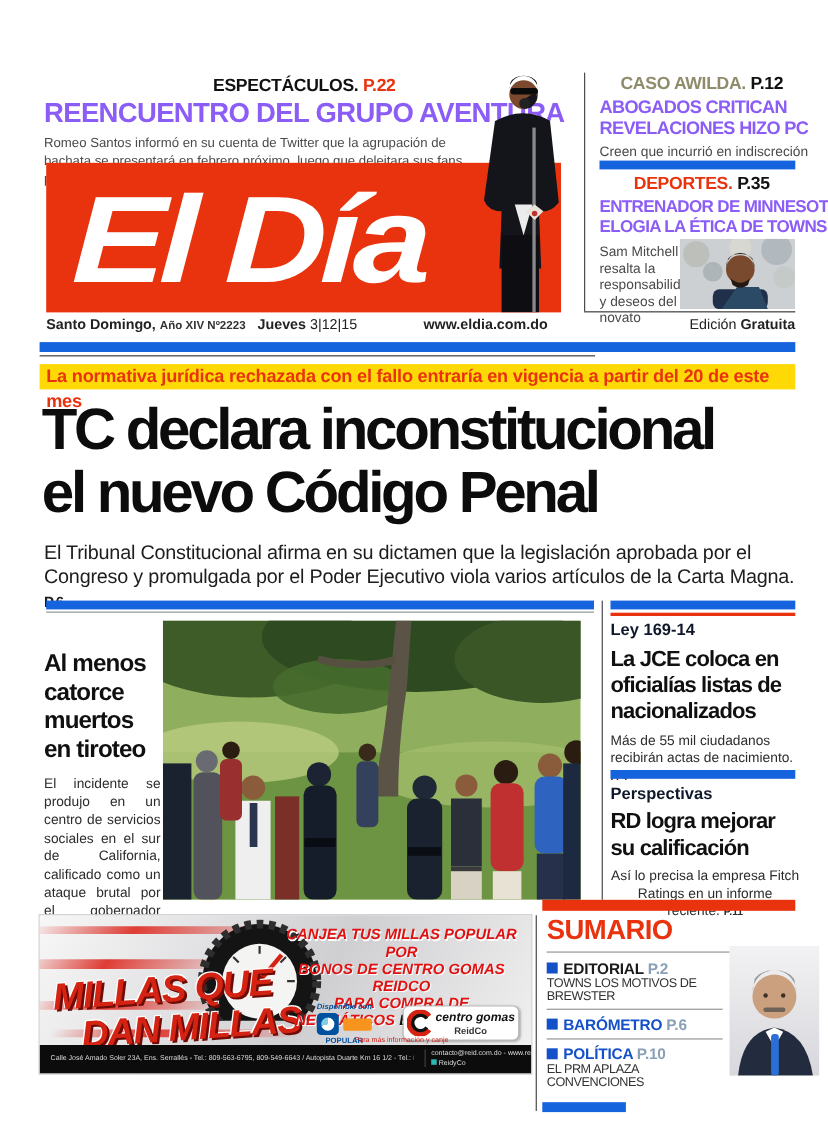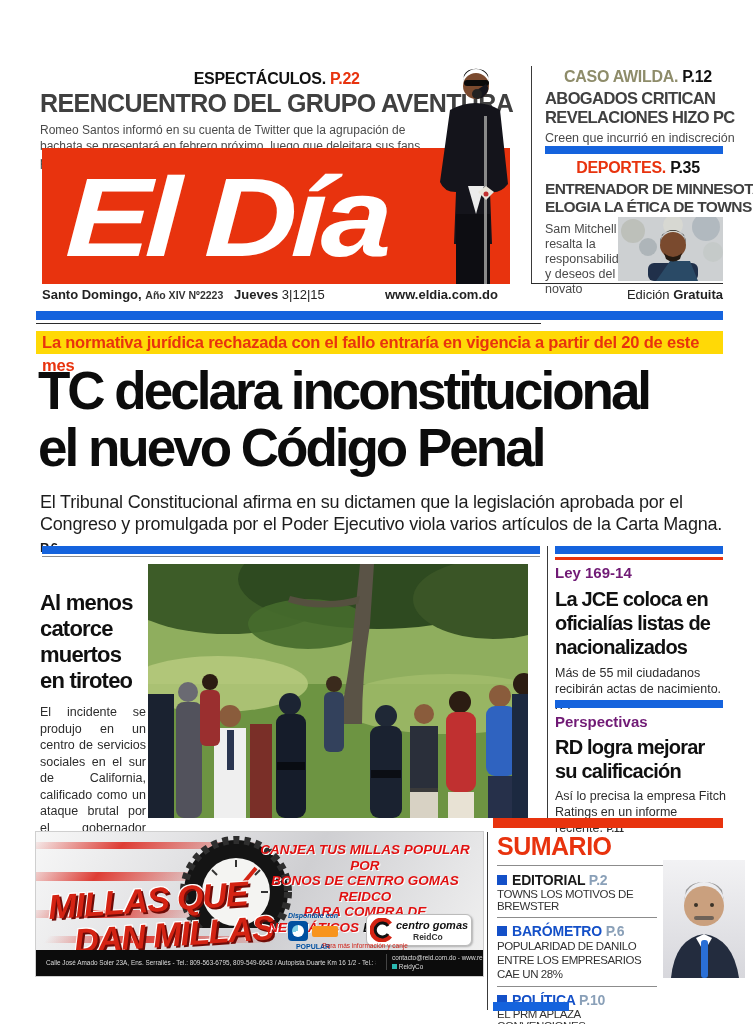--- a/index.html
+++ b/index.html
@@ -11,40 +11,40 @@
   .bluebar{background:#1563dd;}
   .redbar{background:#e8330e;}
   .hair{background:#8c8c8c;}
   .darkhair{background:#2b2b2b;}
   .vrule{width:1px;background:#3a3a3a;}
   
   .kick-label{font-size:16px;font-weight:800;letter-spacing:-0.3px;text-align:center;}
   .kick-label .pg{color:#111;}
   .kick-red{color:#e8330e;}
   .kick-olive{color:#8e8c6a;}
-  .t-head{font-weight:800;color:#404040;letter-spacing:-0.6px;}
+  .t-head{font-weight:800;color:#8b5cf6;letter-spacing:-0.6px;}
   .t-body{color:#4a4a4a;}
   
   .masthead{background:#e8330e;}
   .masthead .logo{display:inline-block;color:#fff;font-weight:800;font-style:italic;
      font-size:112px;letter-spacing:-5px;transform:scaleX(1.14) skewX(-2deg);transform-origin:left bottom;
      line-height:1;}
   .dateline{font-size:13px;color:#222;}
   .dateline b{font-weight:800;}
   .small-issue{font-size:10.5px;font-weight:600;color:#333;}
   
   .kicker-bar{background:#ffd906;color:#e8330e;font-weight:800;font-size:16.5px;line-height:23px;
      padding-left:6px;letter-spacing:-0.2px;}
   .mainhead{font-weight:800;color:#0c0c0c;font-size:53px;letter-spacing:-3px;line-height:57px;}
   .deck{font-size:18px;line-height:22px;color:#1d1d1d;letter-spacing:-0.2px;}
   .pgref{font-weight:800;font-size:0.75em;}
   
   .col-head{font-weight:800;letter-spacing:-0.8px;color:#101010;}
   .col-body{color:#2c2c2c;text-align:justify;}
-  .sec-kick{color:#701a75;font-weight:800;font-size:15px;}
+  .sec-kick{color:#0f172a;font-weight:800;font-size:15px;}
   
   .sum-title{color:#e8330e;font-weight:800;font-size:25px;letter-spacing:-0.5px;}
   .sum-label{font-weight:800;font-size:14px;letter-spacing:-0.2px;}
   .sum-label .pg{color:#8aa0b8;font-weight:800;}
   .lab-blue{color:#1450c8;} .lab-dark{color:#1a1a1a;}
   .sum-sq{display:inline-block;width:10px;height:10px;background:#1450c8;margin-right:5px;}
   .sum-text{font-size:11.5px;letter-spacing:-0.4px;color:#333;}
   
   .ad{background:linear-gradient(120deg,#f7f7f7 0%,#e2e2e4 30%,#cfcfd2 55%,#f2f2f2 100%);overflow:hidden;border:1px solid #cfcfcf;}
   .ad .streak{position:absolute;background:linear-gradient(90deg,rgba(220,30,20,0) 0%,rgba(220,30,20,.85) 40%,rgba(220,30,20,0) 100%);transform:skewX(-35deg);}
@@ -221,21 +221,21 @@
     <div class="col-body" style="font-size:12.5px;line-height:16px;margin-top:6px;text-align:left;">
       <span>Más de 55 mil ciudadanos recibirán actas de nacimiento.</span>
       <span class="pgref">P. 4</span>
     </div>
   </div>
   <div class="abs bluebar" style="left:555px;top:700px;width:168px;height:8px;"></div>
 
   <div class="abs" style="left:555px;top:713px;width:172px;">
     <div class="sec-kick">Perspectivas</div>
     <div class="col-head" style="font-size:20px;line-height:24px;margin-top:5px;">RD logra mejorar su calificación</div>
-    <div class="col-body" style="font-size:12.5px;line-height:16px;margin-top:5px;text-align:left;">
+    <div class="col-body" style="font-size:12.5px;line-height:16px;margin-top:5px;text-align:center;">
       <span>Así lo precisa la empresa Fitch Ratings en un informe reciente.</span>
       <span class="pgref">P.11</span>
     </div>
   </div>
 
   <div class="abs redbar" style="left:493px;top:818px;width:230px;height:10px;"></div>
   <div class="abs vrule" style="left:487px;top:832px;height:178px;"></div>
 
   <div class="abs" style="left:497px;top:832px;width:226px;">
     <div class="sum-title">SUMARIO</div>
@@ -248,21 +248,20 @@
       </div>
       <div class="sum-text">TOWNS LOS MOTIVOS DE BREWSTER</div>
       <div class="hair" style="width:160px;height:1px;margin:5px 0;"></div>
     </div>
 
     <div style="width:166px;">
       <div class="sum-label nowrap">
         <span class="sum-sq"></span><span class="lab-blue">BARÓMETRO</span>
         <span class="pg">P.6</span>
       </div>
-      <div class="sum-text" style="line-height:14px;">POPULARIDAD DE DANILO ENTRE LOS EMPRESARIOS CAE UN 28%</div>
       <div class="hair" style="width:160px;height:1px;margin:5px 0;"></div>
     </div>
 
     <div style="width:166px;">
       <div class="sum-label nowrap">
         <span class="sum-sq"></span><span class="lab-blue">POLÍTICA</span>
         <span class="pg">P.10</span>
       </div>
       <div class="sum-text">EL PRM APLAZA CONVENCIONES</div>
     </div>

